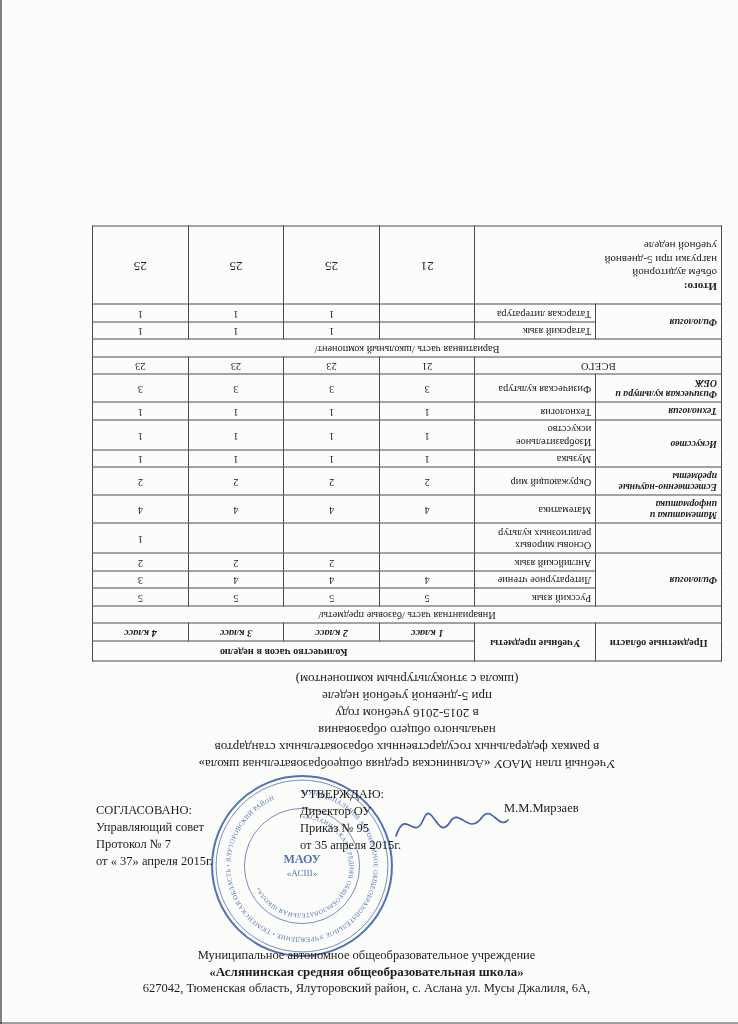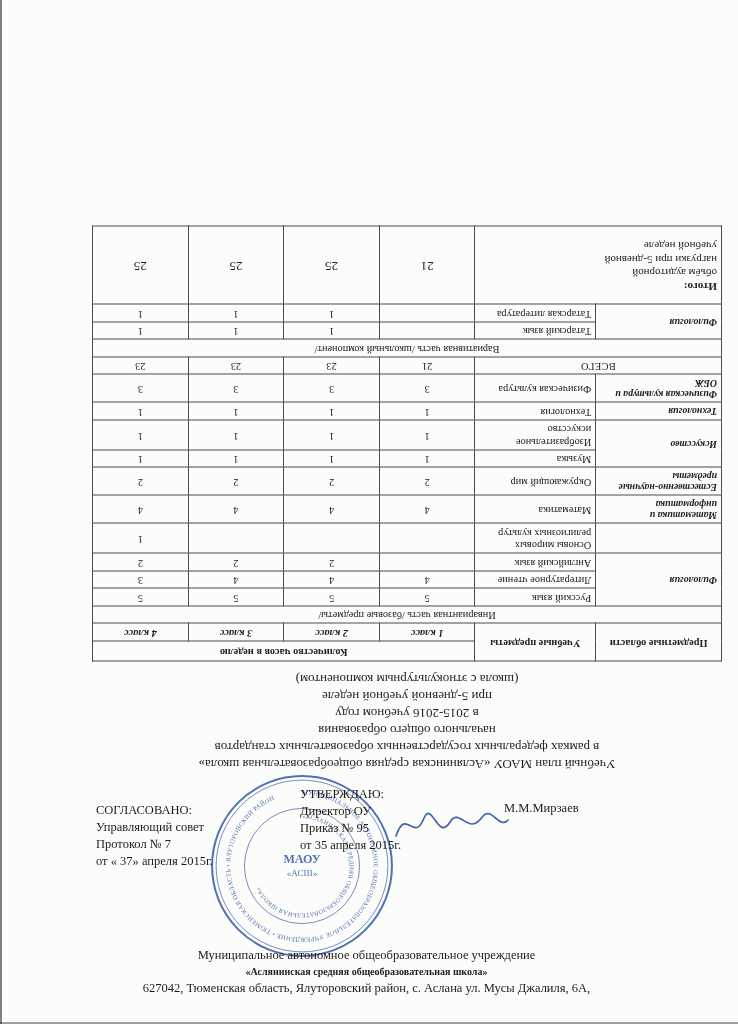--- a/index.html
+++ b/index.html
@@ -36,21 +36,21 @@
   
   .approval-row { position:absolute; top:786px; left:0; width:100%; font-size:12.5px; line-height:17px; }
   .agreed   { position:absolute; left:96px;  top:16px; }
   .approved { position:absolute; left:300px; top:0; }
   .signer   { position:absolute; left:504px; top:14px; }
 
   .stamp { position:absolute; left:206px; top:770px; width:192px; height:192px; opacity:.88; mix-blend-mode:multiply; filter:blur(.2px); }
   .sig   { position:absolute; left:388px; top:798px; width:126px; height:58px; mix-blend-mode:multiply; opacity:.9; }
 
   .school { position:absolute; top:947px; left:0; right:5px; text-align:center; font-size:12.5px; line-height:16.5px; }
-  .school .name { font-weight:bold; font-size:10px; }
+  .school .name { font-weight:bold; font-size:13px; }
 </style>
 </head>
 <body>
 
 <div class="page">
 
   <div class="edge-left"></div>
   <div class="edge-bottom"></div>
 
   <div class="flipped">

